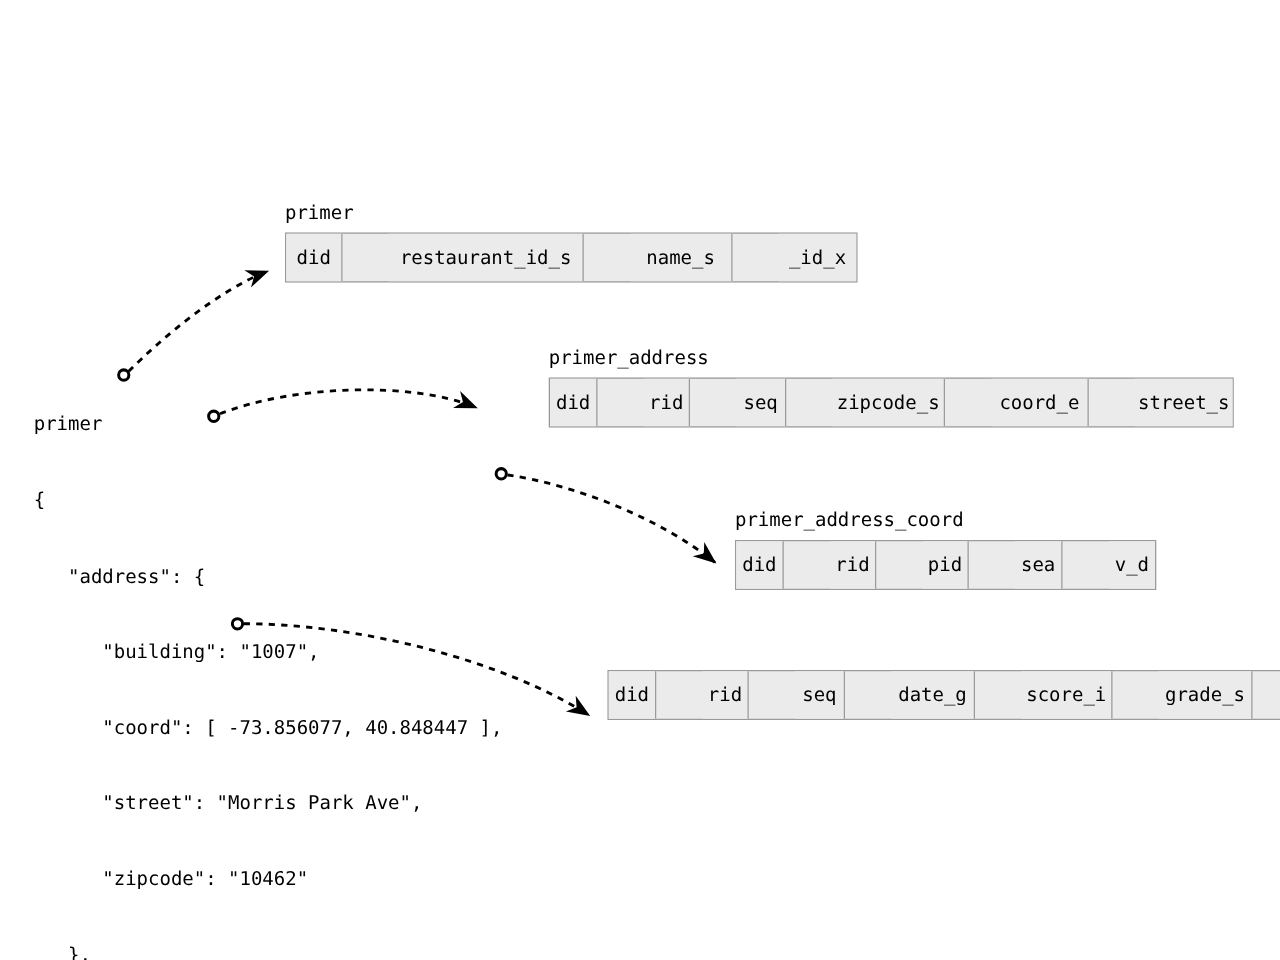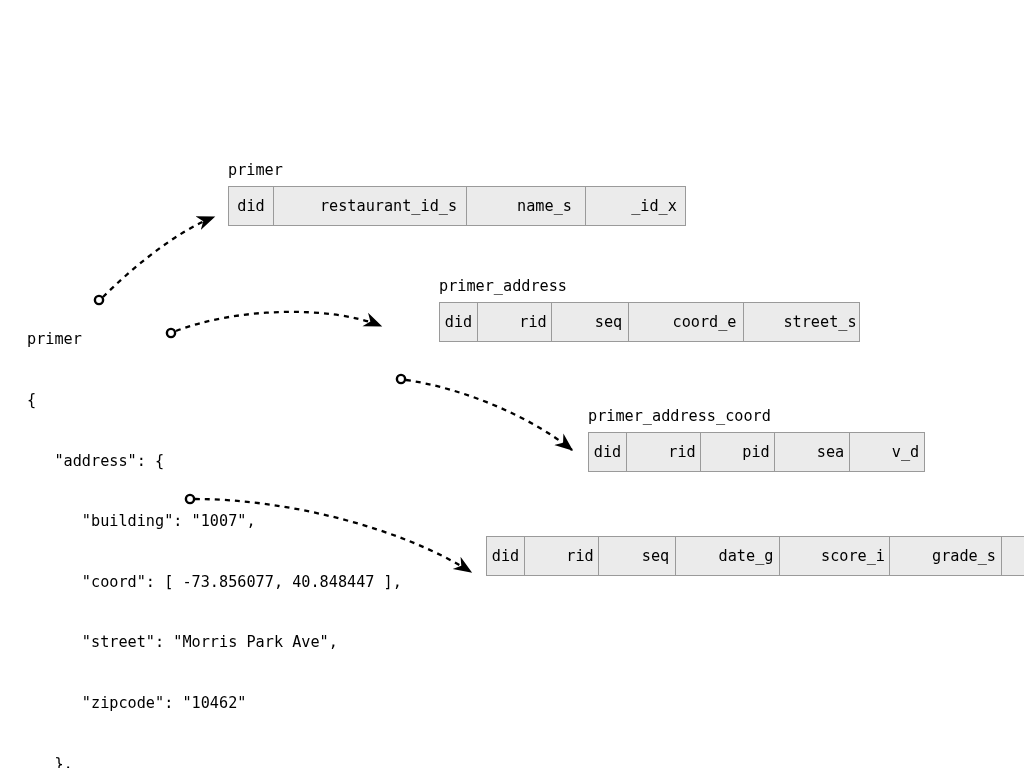--- a/index.html
+++ b/index.html
@@ -144,20 +144,21 @@
       <div class="rel-cell" style="width:62px">_id_x</div>
     </div>
   </div>
 
   <div class="table-group" style="left:404px; top:277px;margin-left:35px;">
     <div class="table-label">primer_address</div>
     <div class="rel-table">
       <div class="rel-cell" style="width:38px">did</div>
       <div class="rel-cell" style="width:37px">rid</div>
       <div class="rel-cell" style="width:40px">seq</div>
+      <div class="rel-cell" style="width:90px">zipcode_s</div>
       <div class="rel-cell" style="width:78px">coord_e</div>
       <div class="rel-cell" style="width:78px">street_s</div>
     </div>
   </div>
 
   <div class="table-group" style="left:588px; top:407px;">
     <div class="table-label">primer_address_coord</div>
     <div class="rel-table">
       <div class="rel-cell" style="width:38px">did</div>
       <div class="rel-cell" style="width:37px">rid</div>

